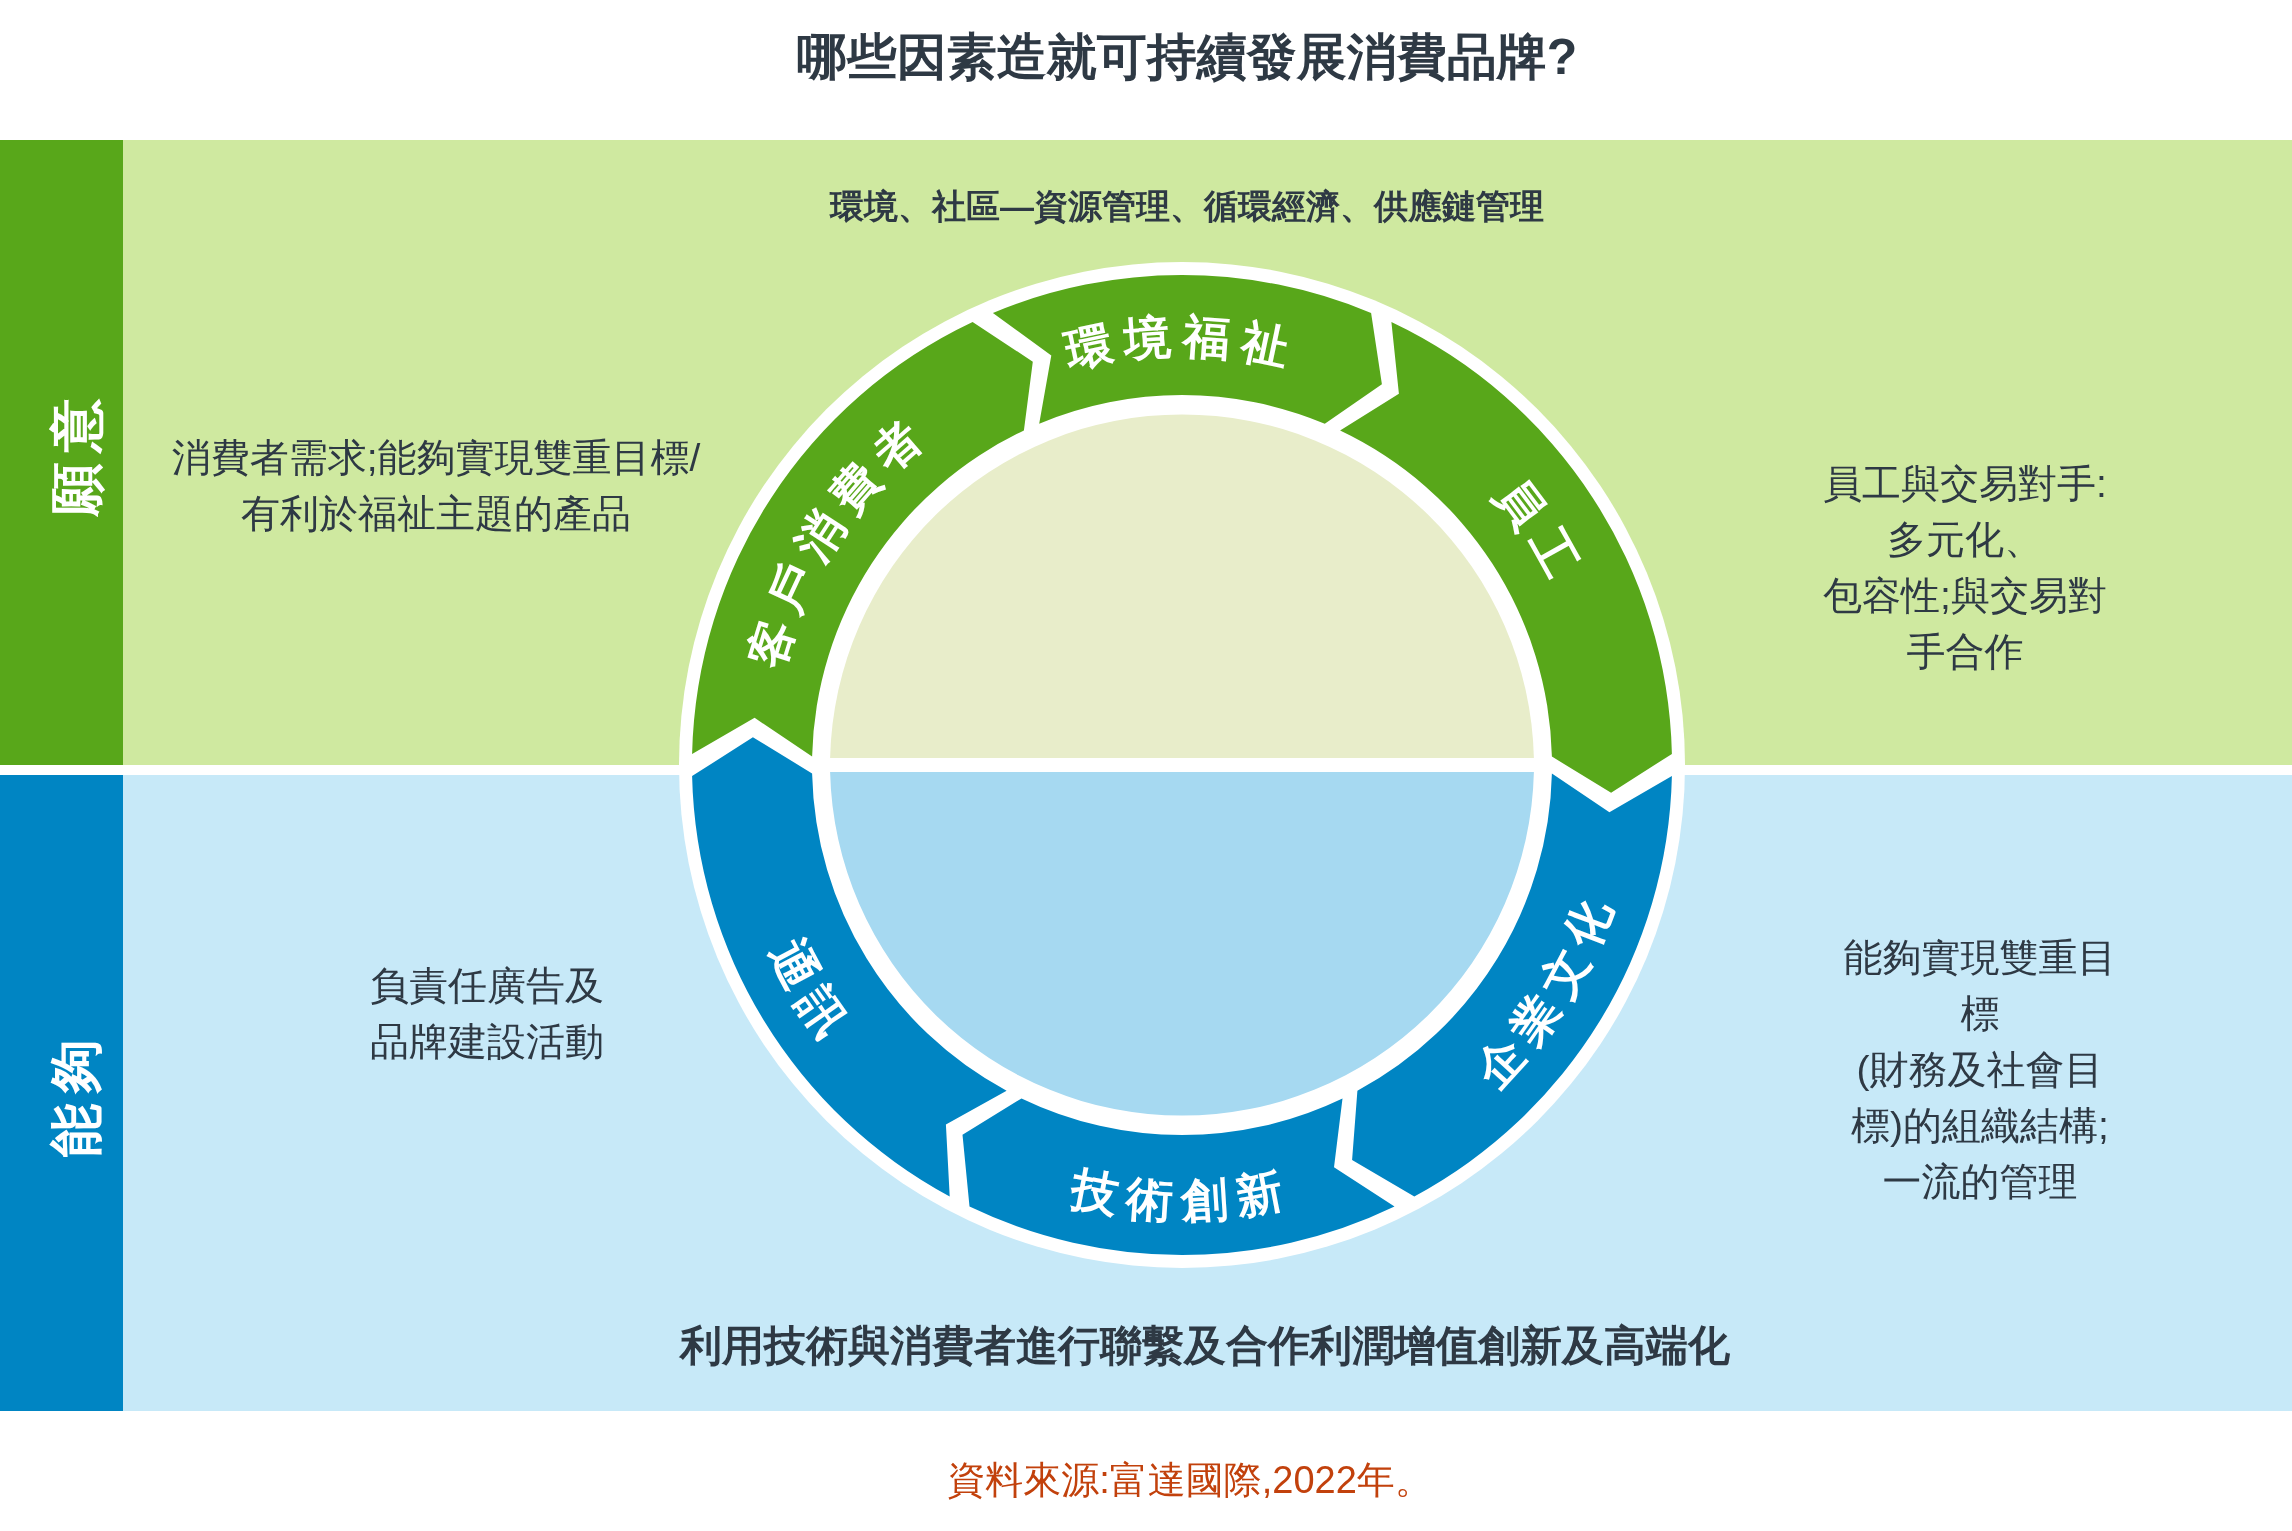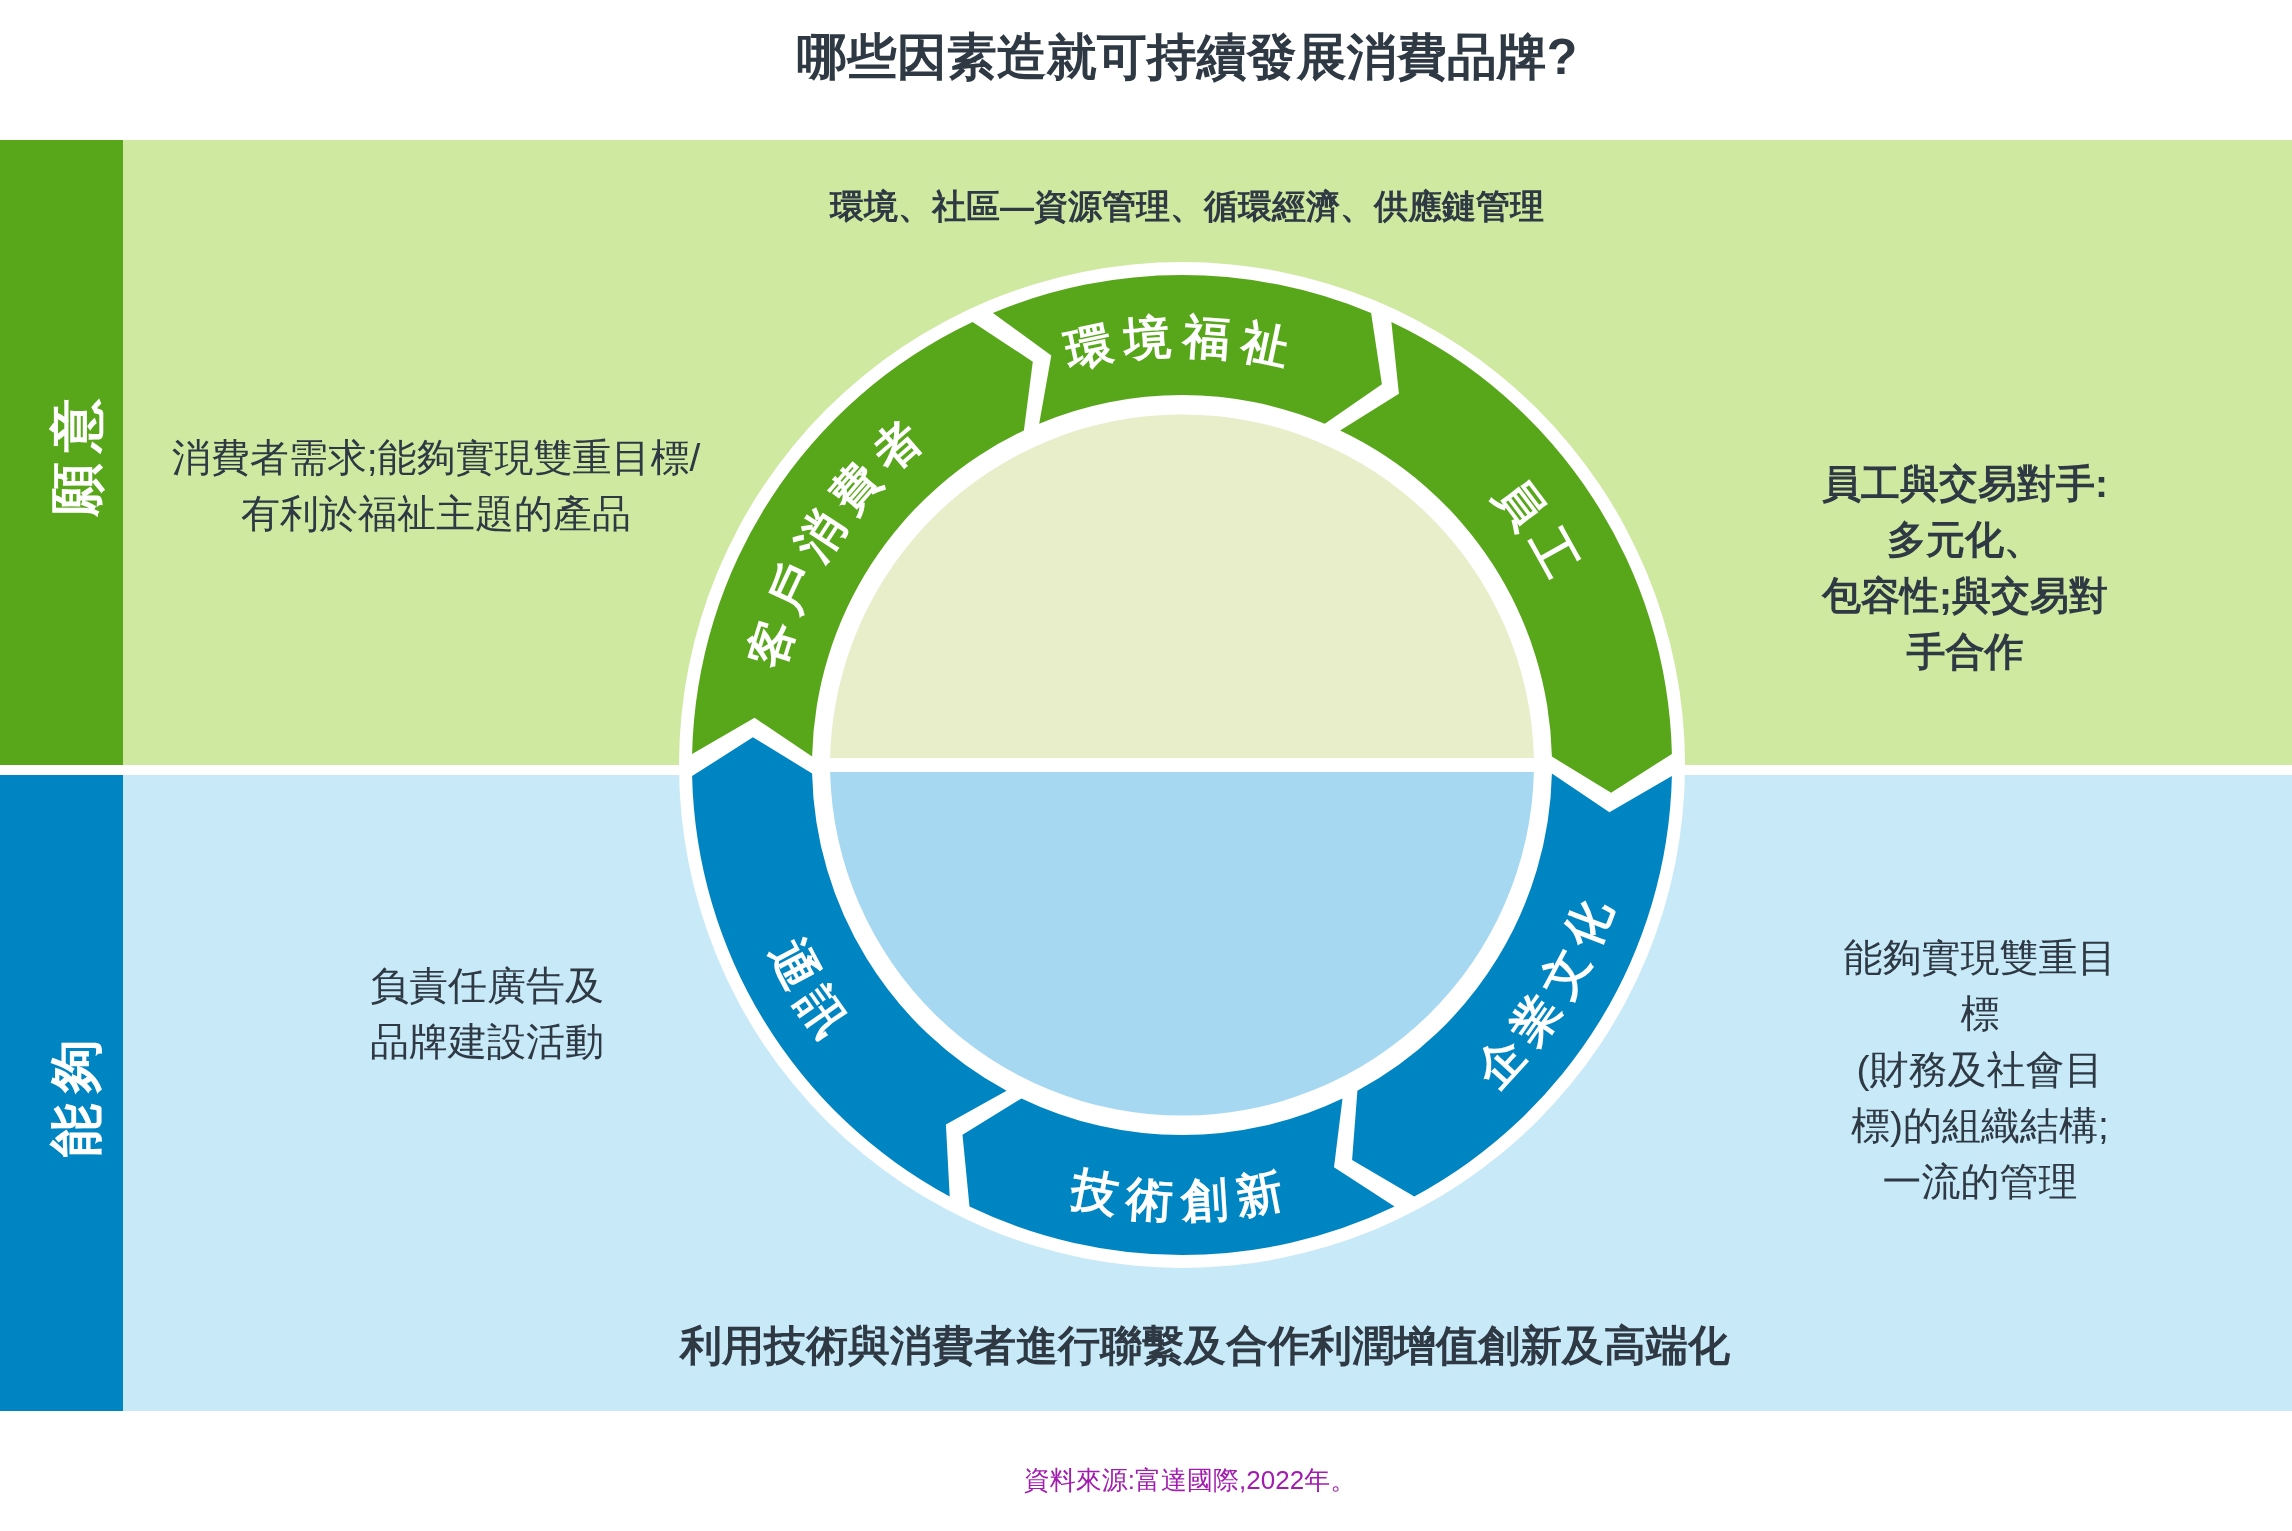--- a/index.html
+++ b/index.html
@@ -28,31 +28,31 @@
     display:block;transform:rotate(-90deg);white-space:nowrap;
     color:#ffffff;font-size:54px;font-weight:bold;letter-spacing:10px;
   }
 
   .band-header{
     top:183px;left:1172px;
     font-size:34px;font-weight:bold;line-height:46px;white-space:nowrap;
   }
   .side-text{font-size:39px;line-height:56px;}
   .willing-left{top:430px;left:421px;}
-  .willing-right{top:456px;left:1950px;font-weight:bold;}
+  .willing-right{top:456px;left:1950px;}
   .able-left{top:958px;left:436px;margin-left:36px;}
   .able-right{top:930px;left:1965px;}
 
   .band-footer{
     top:1322px;left:1190px;
     font-size:42px;font-weight:bold;line-height:48px;white-space:nowrap;
   }
   .source-note{
     top:1458px;left:1175px;
-    font-size:26px;line-height:44px;white-space:nowrap;color:#a21caf;
+    font-size:38px;line-height:44px;white-space:nowrap;color:#c2410c;
   }
 
   #donut-svg{position:absolute;left:657px;top:240px;}
   .ring-label{
     font-family:"Liberation Sans",sans-serif;
     font-size:47px;font-weight:bold;fill:#ffffff;
     text-anchor:middle;letter-spacing:10px;
   }
 </style>
 </head>

